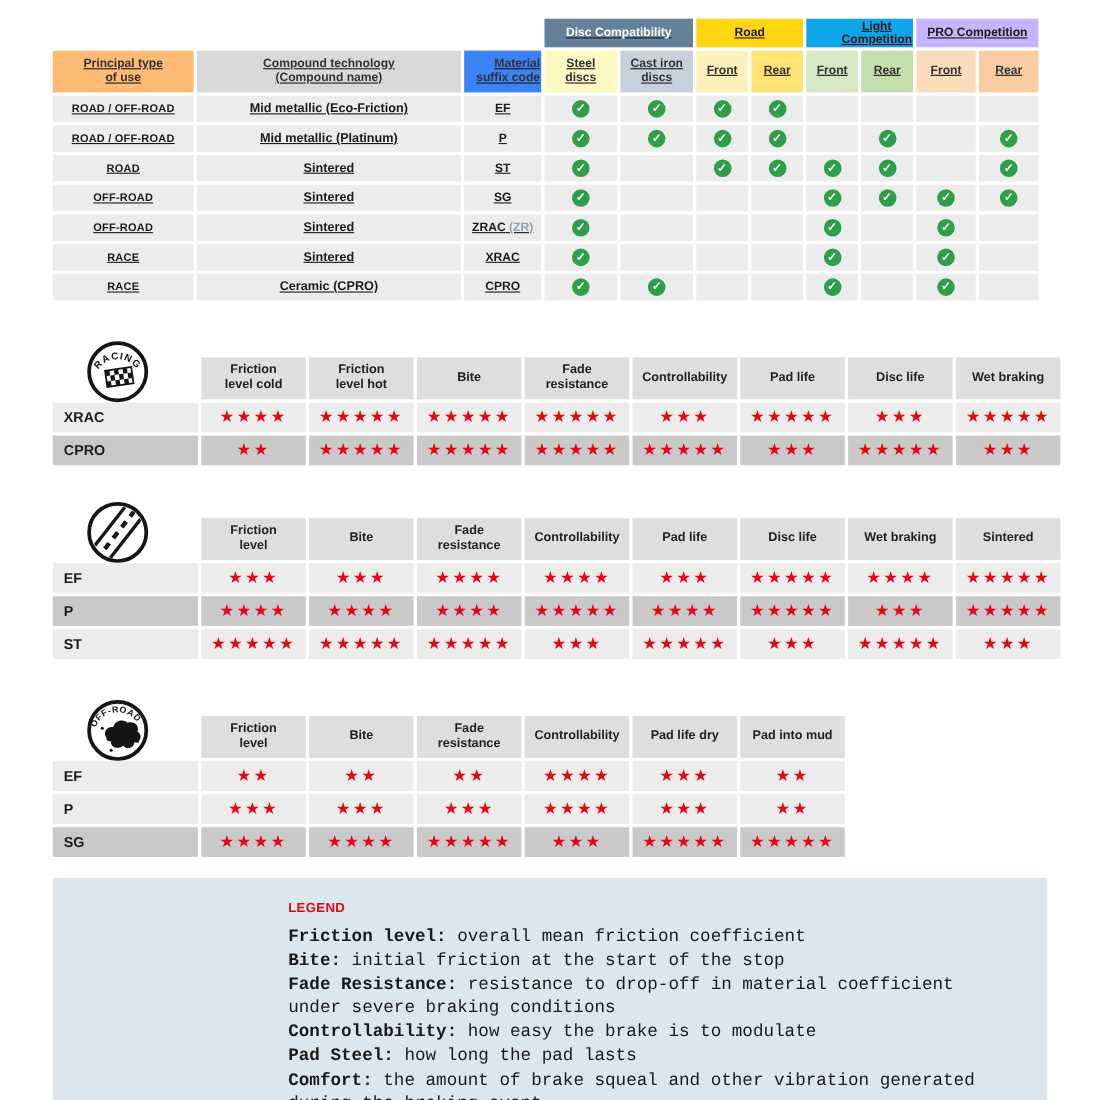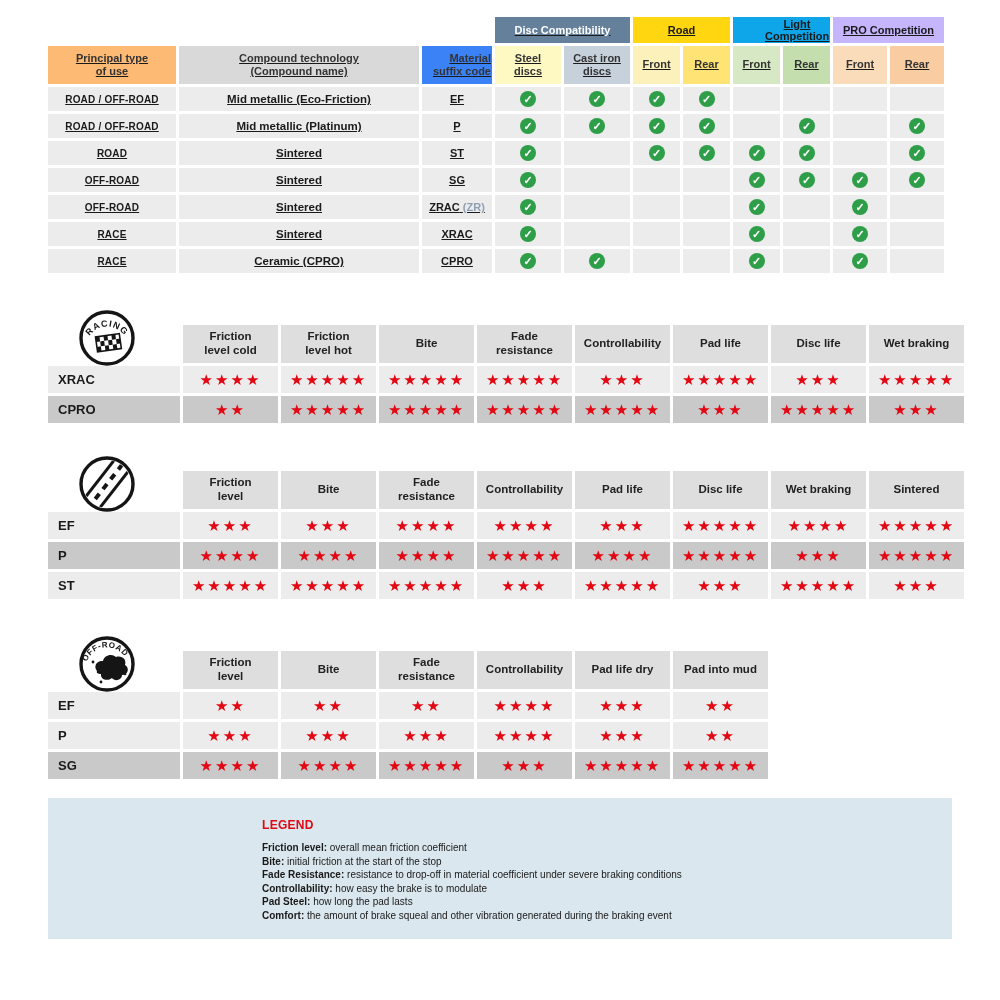--- a/index.html
+++ b/index.html
@@ -48,21 +48,21 @@
   }
   .star-table td { height: 25px; }
   .label-cell { font-weight: bold; font-size: 13px; text-align: left; padding-left: 10px; }
   .row-light td { background: #ececec; }
   .row-dark  td { background: #c9c9c9; }
   .stars { font-size: 15px; letter-spacing: 2px; text-align: center; line-height: 1; }
 
   
   .legend { margin-top: 16px; background: #dbe7ee; padding: 20px 40px 16px 214px; }
   .legend-title { font-weight: bold; font-size: 12px; margin-bottom: 9px; letter-spacing: .3px; }
-  .legend-item { font-size: 10px; line-height: 1.36; color: #1a1a1a; }
+  .legend-item { font-size: 16px; line-height: 1.36; color: #1a1a1a; font-family: Liberation Mono, monospace; }
   .legend-item b { font-weight: bold; }
   .legend-item .desc { white-space: pre-line; }
 </style>
 </head>
 <body>
 
 <div class="page">
 
   <table class="compat-table">
     <colgroup>

